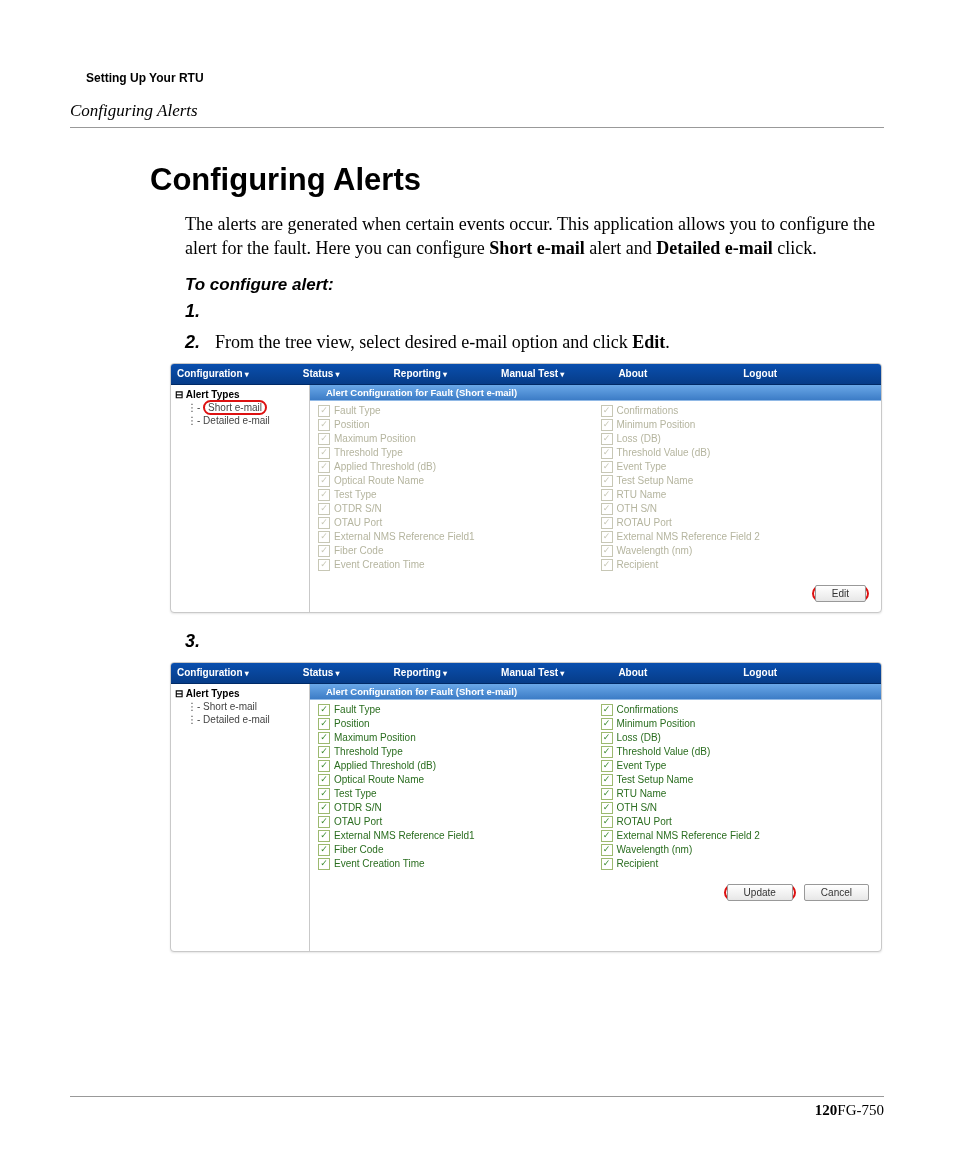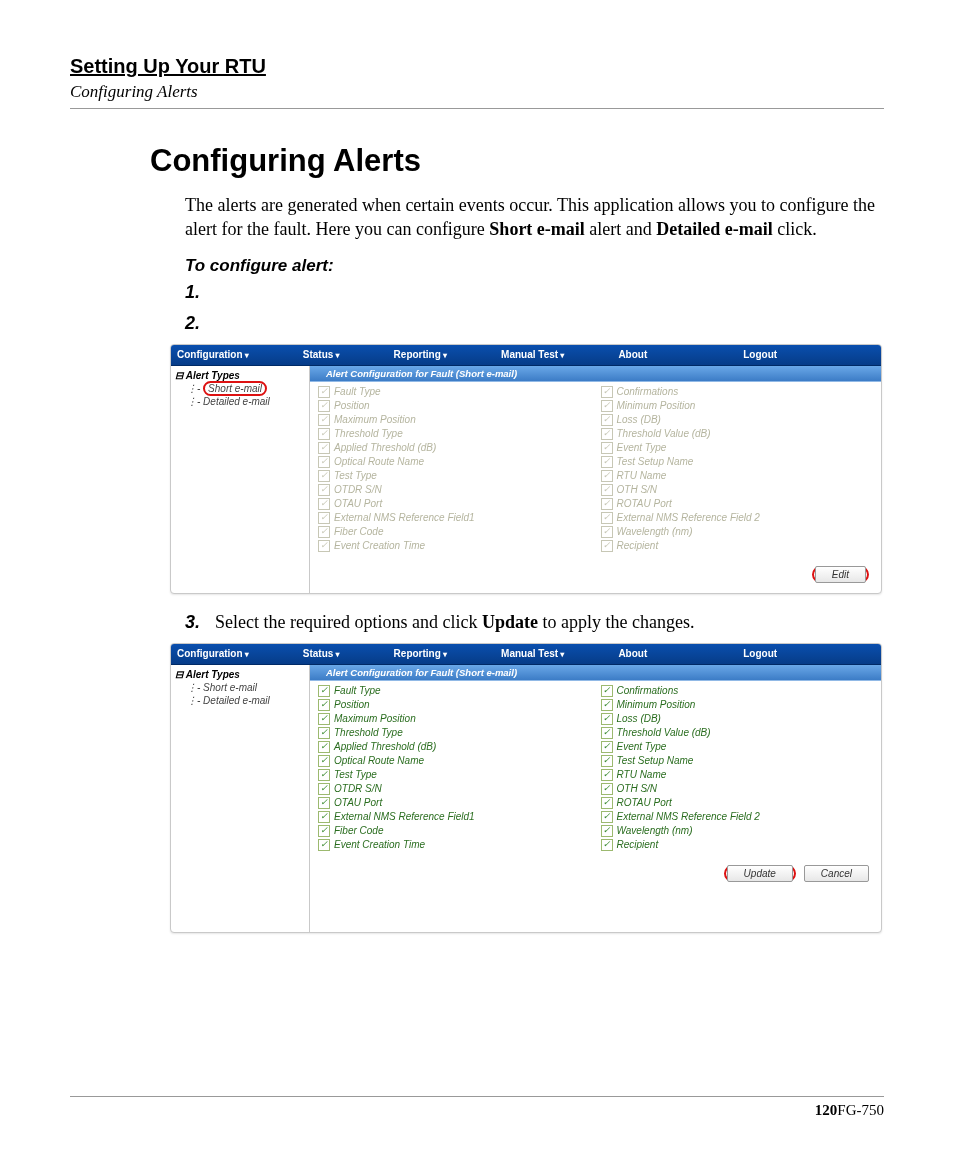--- a/index.html
+++ b/index.html
@@ -6,21 +6,21 @@
   body{
     width:954px;height:1159px;
     font-family:Georgia,"Times New Roman",serif;
     color:#000;
     position:relative;
     box-sizing:border-box;
     padding:55px 70px 0 70px;
   }
   .chapter-title{
     font-family:"Segoe UI","Helvetica Neue",Arial,sans-serif;
-    font-weight:700;font-size:20px;margin:0;text-decoration:underline;
+    font-weight:700;font-size:12px;margin:16px;
   }
   .section-label{
     font-style:italic;font-size:17px;margin:4px 0 6px 0;
   }
   hr.header-rule{border:none;border-top:1px solid #999;margin:0 0 34px 0;}
   h1.main-heading{
     font-family:"Segoe UI","Helvetica Neue",Arial,sans-serif;
     font-weight:800;font-size:31px;margin:0 0 14px 80px;
   }
   .body-text{font-size:18px;line-height:1.35;margin:0 0 14px 115px;}
@@ -43,21 +43,21 @@
   }
   .menubar{
     background:linear-gradient(#0a4fae,#063c88);
     color:#fff;font-weight:700;font-size:10px;
     display:flex;height:20px;align-items:center;
     border-bottom:1px solid #002a66;
   }
   .menubar span{padding:0 6px;}
   .menubar .drop::after{content:" \25BE";font-size:8px;}
   .menubar .sp{flex:0 0 auto;width:30px;}
-  .shot-body{display:flex;font-style:italic;}
+  .shot-body{display:flex;}
   .tree{
     width:130px;border-right:1px solid #c9c9c9;
     padding:4px 4px 30px 4px;color:#444;
   }
   .tree-root{font-weight:700;color:#000;}
   .tree-item{padding-left:12px;margin-top:2px;white-space:nowrap;}
   .tree-item.sel .lbl{border:2px solid #d11;border-radius:8px;padding:0 3px;}
   .panel{flex:1;}
   .panel-head{
     background:linear-gradient(#6aa8e8,#3c7cc6);
@@ -104,20 +104,21 @@
 </p>
 
 <div class="proc-heading">To configure alert:</div>
 
 <div class="step">
   <span class="num">1.</span>
 </div>
 
 <div class="step">
   <span class="num">2.</span>
+  <span><span>From the tree view, select desired e-mail option and click </span><b>Edit</b><span>.</span></span>
 </div>
 
 <div class="shot disabled">
   <div class="menubar">
     <span class="drop">Configuration</span>
       <span class="sp"></span>
     <span class="drop">Status</span>
       <span class="sp"></span>
     <span class="drop">Reporting</span>
       <span class="sp"></span>
@@ -236,21 +237,20 @@
       </div>
       <div class="btnrow">
         <span class="ring"><span class="wbtn">Edit</span></span>
       </div>
     </div>
   </div>
 </div>
 
 <div class="step">
   <span class="num">3.</span>
-  <span><span>Select the required options and click </span><b>Update</b><span> to apply the changes.</span></span>
 </div>
 
 <div class="shot">
   <div class="menubar">
     <span class="drop">Configuration</span>
       <span class="sp"></span>
     <span class="drop">Status</span>
       <span class="sp"></span>
     <span class="drop">Reporting</span>
       <span class="sp"></span>

